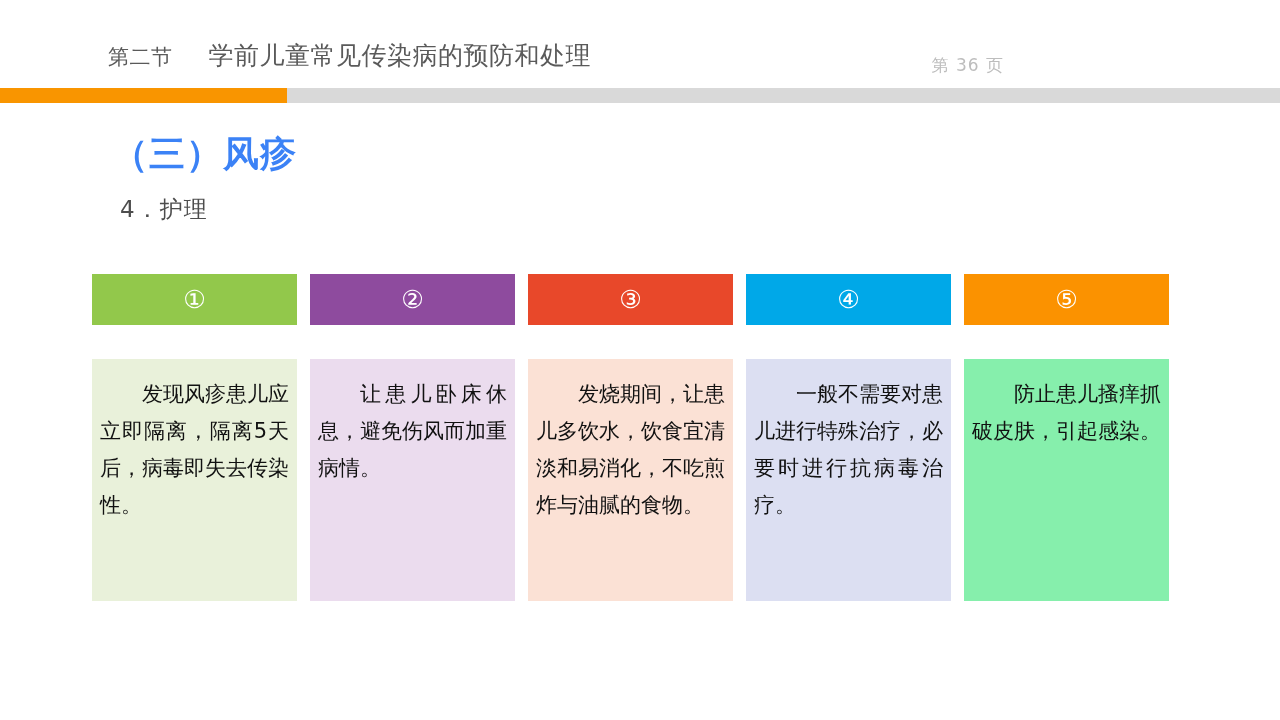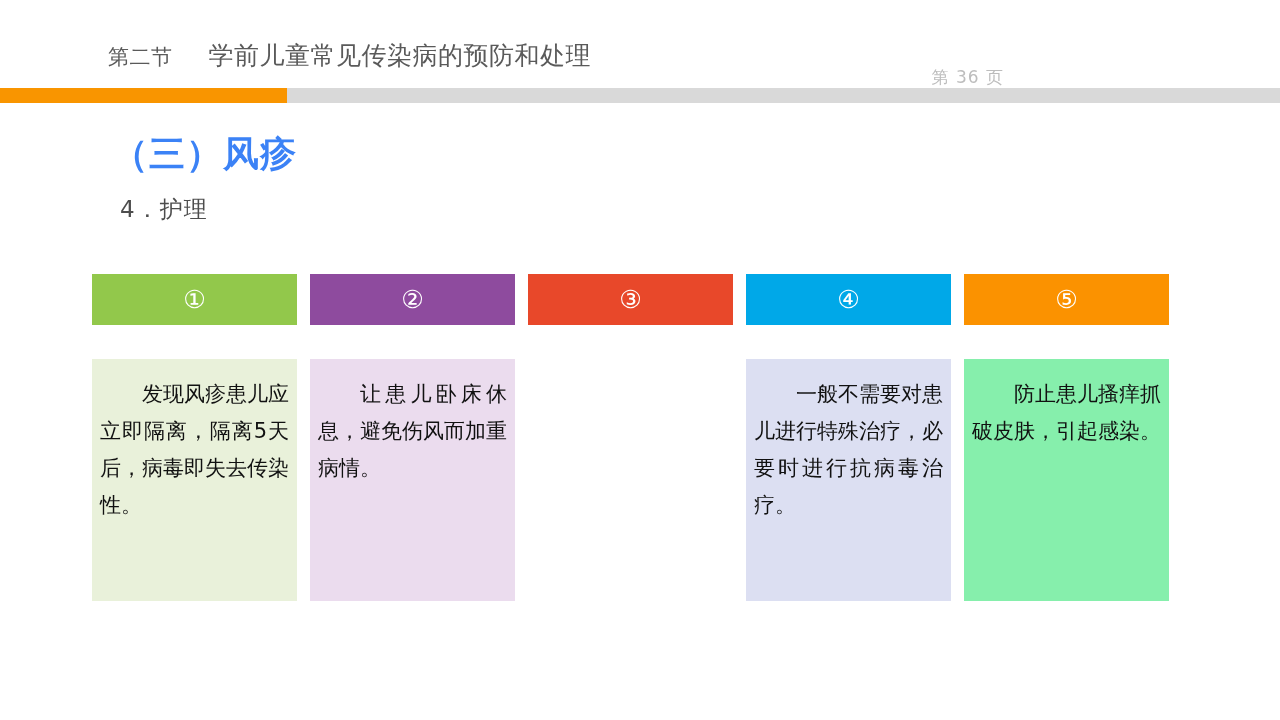--- a/index.html
+++ b/index.html
@@ -40,21 +40,21 @@
   .header-maintitle {
     font-size: 25px;
     color: #5a5a5a;
     font-weight: 400;
     margin-left: 36px;
     letter-spacing: 0.5px;
   }
   .page-number {
     position: absolute;
     right: 32px;
-    top: 66px;
+    top: 54px;
     font-size: 17px;
     color: #bdbdbd;
     letter-spacing: 1px;
   }
   .header-rule {
     position: absolute;
     left: 0;
     top: 88px;
     width: 1280px;
     height: 15px;
@@ -165,20 +165,21 @@
     </div>
     <div class="card-spacer"></div>
     <div class="card-body" style="background: rgb(235, 220, 238);">让患儿卧床休息，避免伤风而加重病情。</div>
   </div>
 
   <div class="card">
     <div class="card-head" style="background: rgb(232, 72, 42);">
       <span class="card-num">③</span>
     </div>
     <div class="card-spacer"></div>
+    <div class="card-body" style="background: rgb(251, 225, 213);">发烧期间，让患儿多饮水，饮食宜清淡和易消化，不吃煎炸与油腻的食物。</div>
   </div>
 
   <div class="card">
     <div class="card-head" style="background: rgb(0, 168, 232);">
       <span class="card-num">④</span>
     </div>
     <div class="card-spacer"></div>
     <div class="card-body" style="background: rgb(220, 223, 242);">一般不需要对患儿进行特殊治疗，必要时进行抗病毒治疗。</div>
   </div>
 

